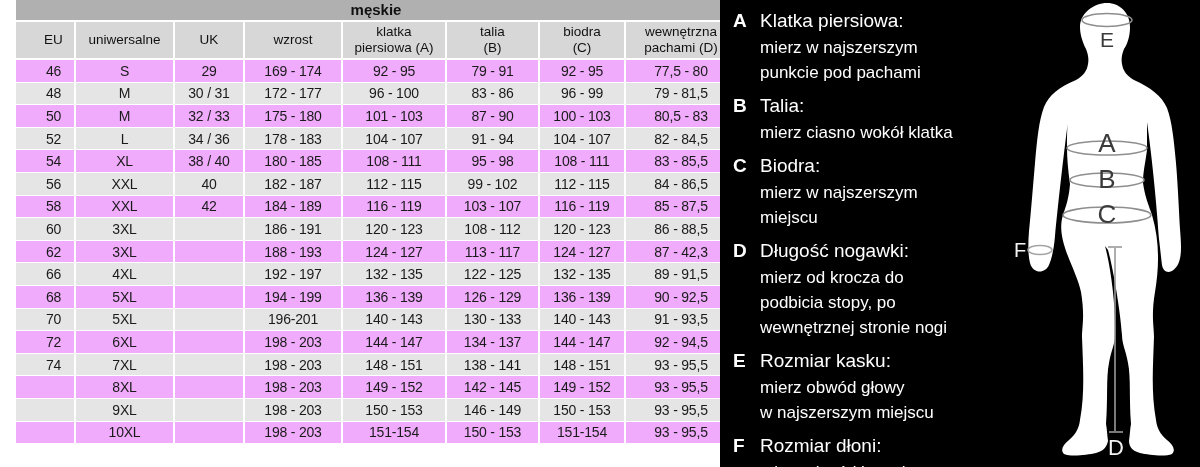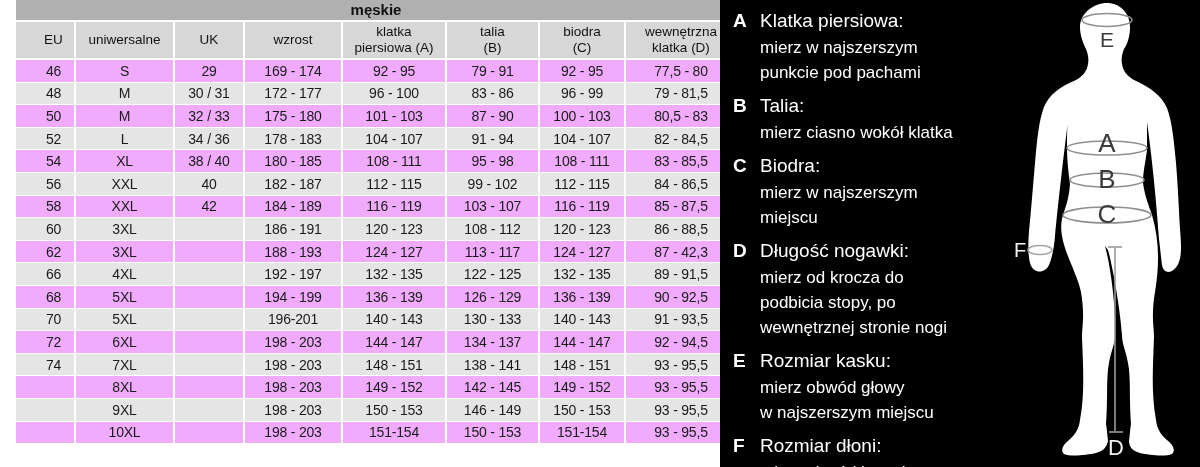--- a/index.html
+++ b/index.html
@@ -61,21 +61,21 @@
             <th>uniwersalne</th>
             <th>UK</th>
             <th>wzrost</th>
             <th>klatka
 piersiowa (A)</th>
             <th>talia
 (B)</th>
             <th>biodra
 (C)</th>
             <th>wewnętrzna
-klatka (D)</th>
+pachami (D)</th>
           </tr>
       </thead>
       <tbody>
           <tr>
             <td>46</td>
             <td>S</td>
             <td>29</td>
             <td>169 - 174</td>
             <td>92 - 95</td>
             <td>79 - 91</td>

